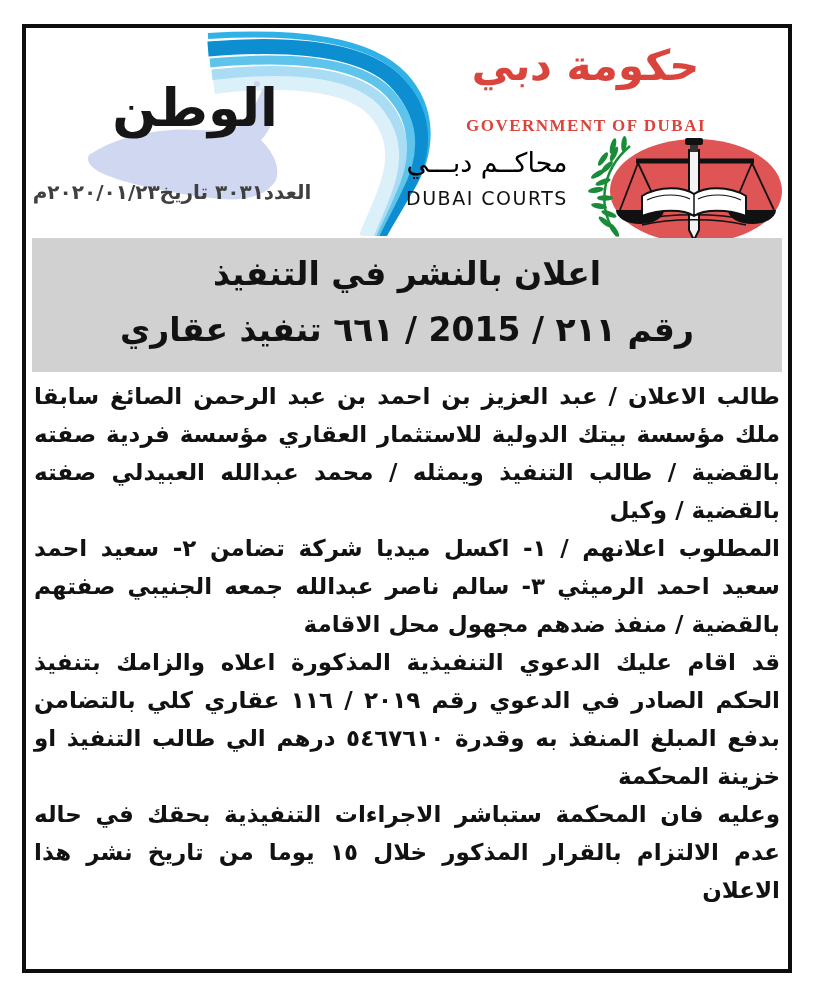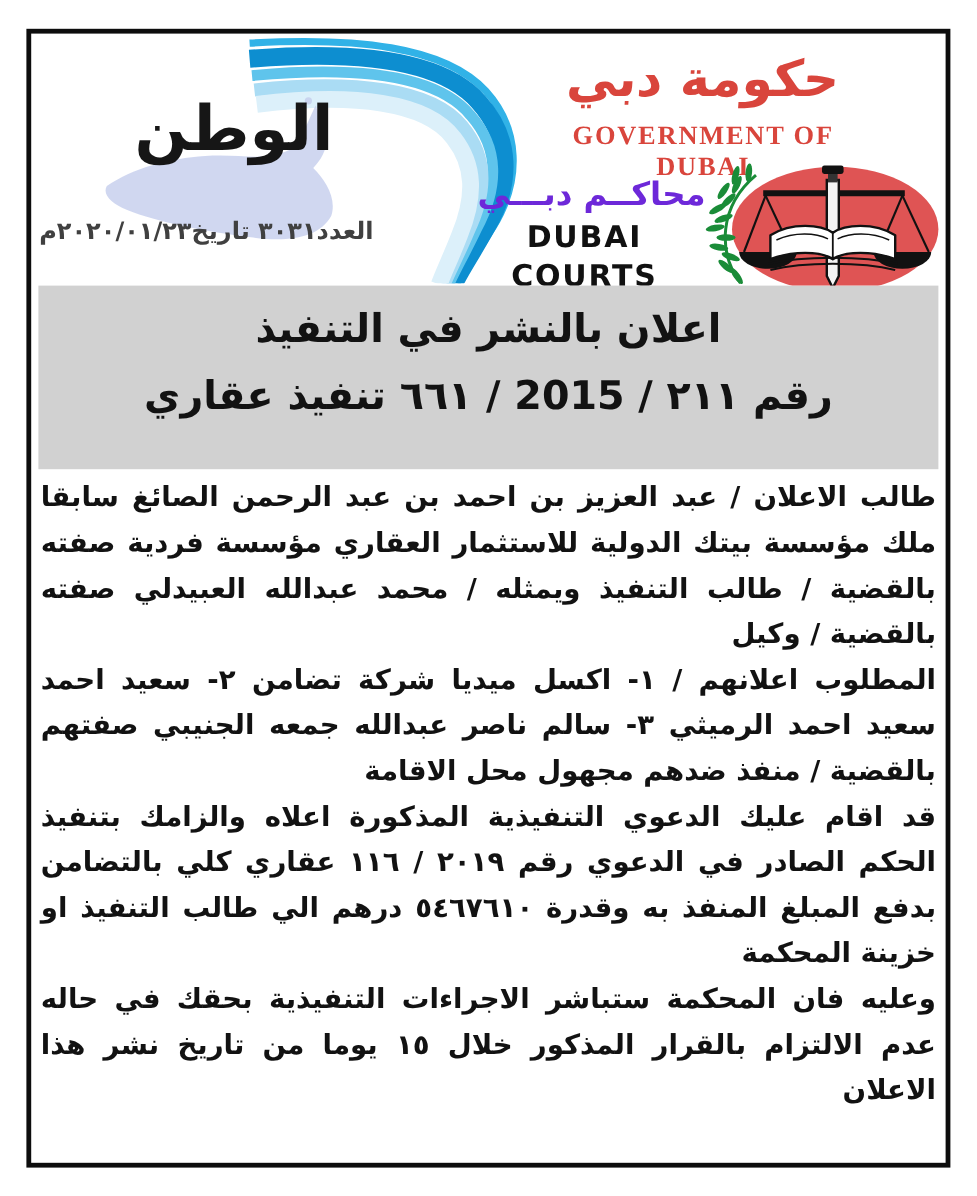--- a/index.html
+++ b/index.html
@@ -11,28 +11,28 @@
   .header{position:relative;height:210px;overflow:hidden;}
   .waves{position:absolute;left:174px;top:2px;width:250px;height:206px;}
   .uaemap{position:absolute;left:40px;top:52px;width:250px;height:160px;}
   .paper-name{position:absolute;left:36px;top:52px;width:266px;text-align:center;
               font-size:52px;font-weight:bold;color:#161616;line-height:1.1;direction:rtl;}
   .issue-line{position:absolute;left:0;top:152px;width:292px;text-align:center;
               font-size:20px;font-weight:bold;color:#404040;direction:rtl;white-space:nowrap;}
   .gov-logo{position:absolute;left:420px;top:8px;width:280px;text-align:center;}
   .gov-ar{font-size:42px;font-weight:bold;color:#d9453c;direction:rtl;line-height:60px;
           transform:skewX(-4deg);}
-  .gov-en{margin-top:4px;font-size:22px;font-weight:bold;color:#d9453c;
+  .gov-en{margin-top:20px;font-size:17px;font-weight:bold;color:#d9453c;
           font-family:"Liberation Serif",serif;letter-spacing:1.5px;}
   .courts{position:absolute;left:360px;top:116px;width:202px;text-align:center;}
-  .courts-ar{font-size:27px;font-weight:bold;color:#6d28d9;direction:rtl;line-height:38px;text-align:right;}
-  .courts-en{font-size:25px;font-weight:bold;color:#111;letter-spacing:1.5px;line-height:32px;}
+  .courts-ar{font-size:27px;font-weight:normal;color:#000000;direction:rtl;line-height:38px;}
+  .courts-en{font-size:19px;font-weight:normal;color:#111;letter-spacing:1.5px;line-height:32px;}
   .emblem{position:absolute;left:558px;top:108px;width:205px;height:112px;}
   
-  .title-box{margin:0 6px;height:153px;background:#d1d1d1;text-align:center;direction:rtl;}
+  .title-box{margin:0 6px;height:134px;background:#d1d1d1;text-align:center;direction:rtl;}
   .title-line1{padding-top:12px;font-size:33px;font-weight:bold;color:#121212;line-height:48px;}
   .title-line2{margin-top:8px;font-size:33px;font-weight:bold;color:#121212;line-height:48px;}
   
   .body-text{direction:rtl;padding:5px 8px 0 8px;font-size:23px;font-weight:bold;color:#121212;
              line-height:38px;text-align:justify;}
   .body-text p{margin:0;}
 </style>
 </head>
 <body>
 

